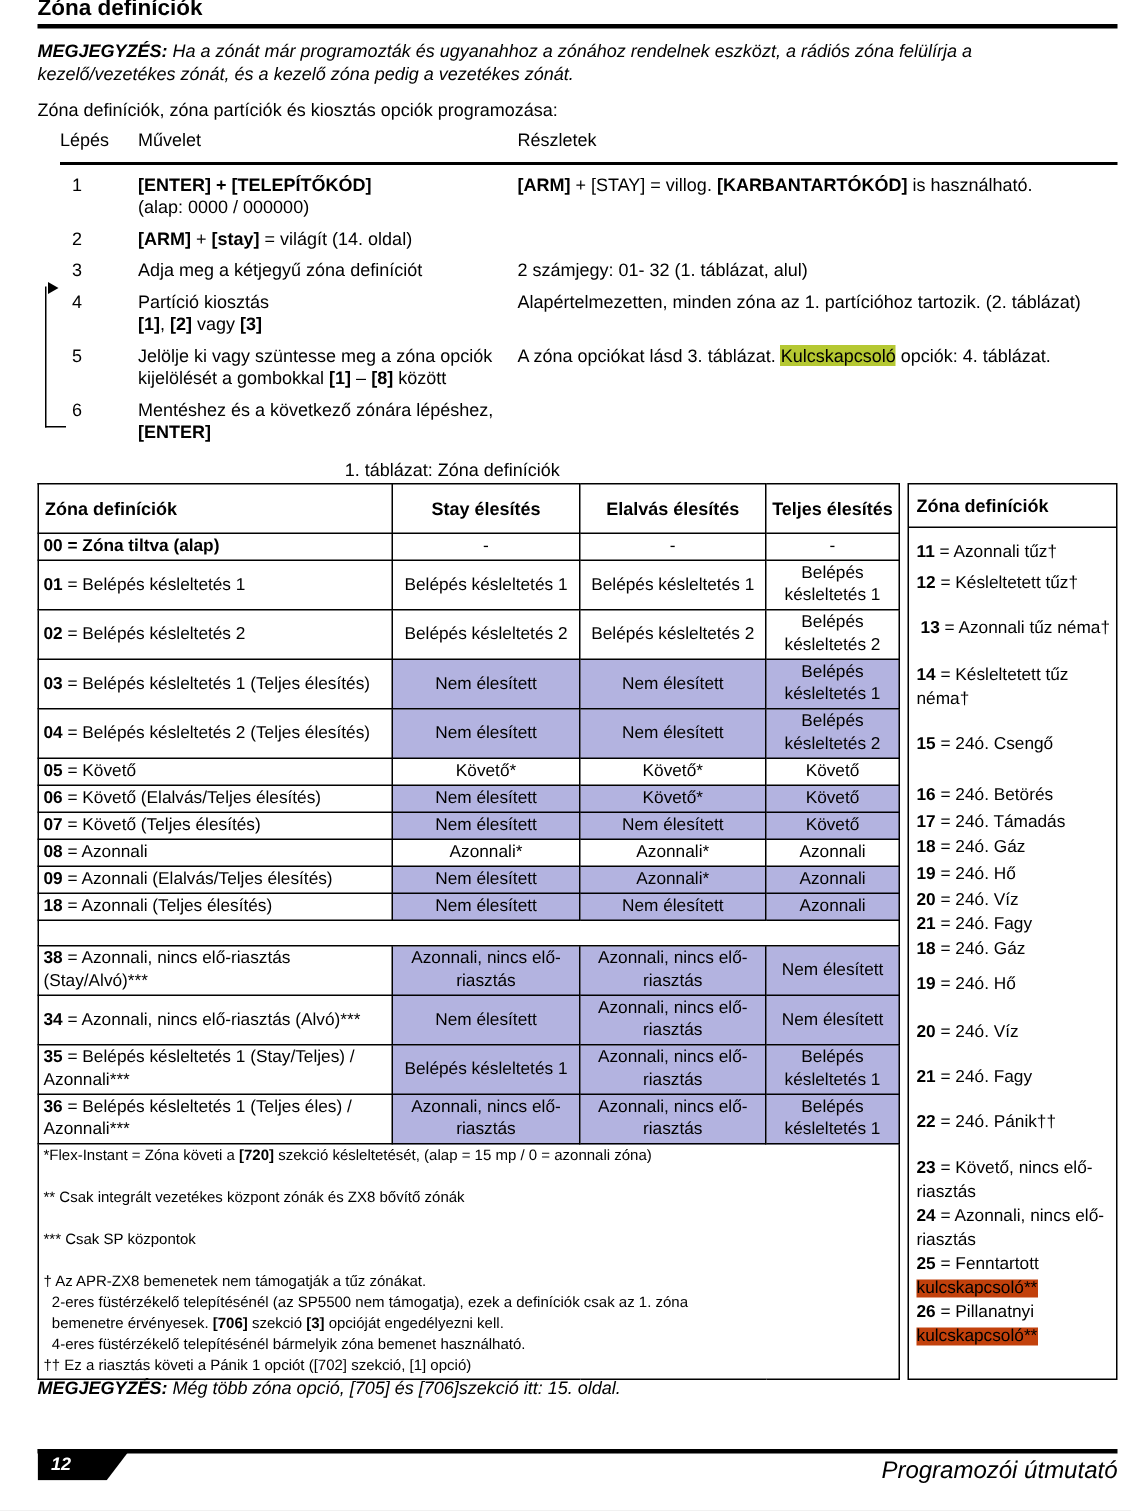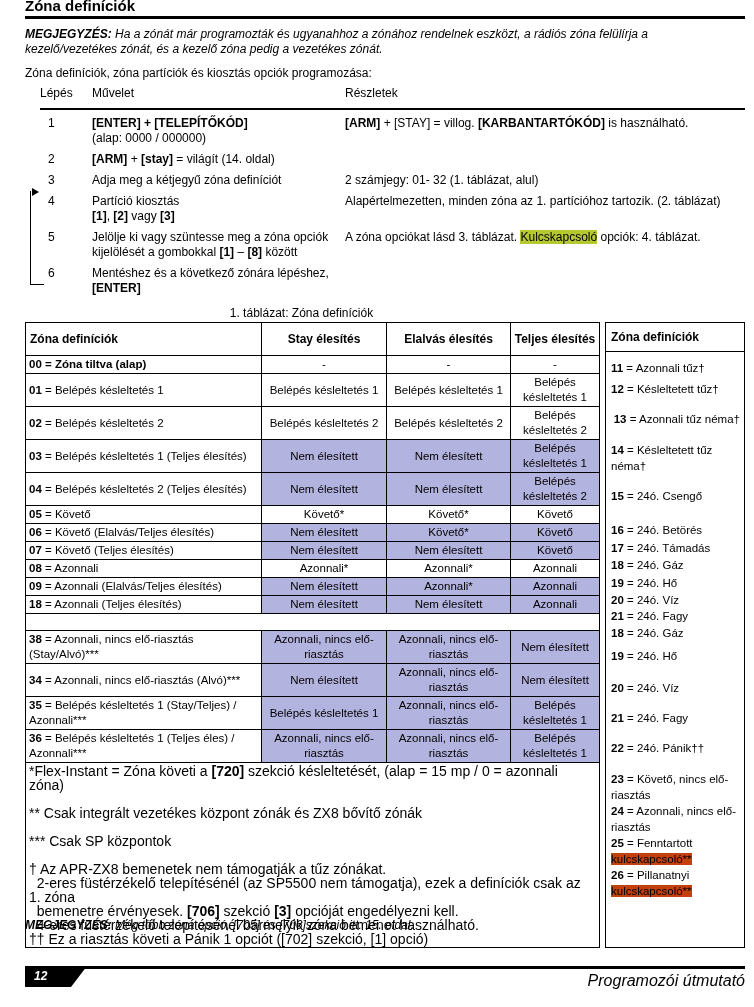--- a/index.html
+++ b/index.html
@@ -41,21 +41,21 @@
   .tables{display:flex;align-items:stretch;}
   table.t1{border-collapse:collapse;table-layout:fixed;width:553px;}
   table.t1 th,table.t1 td{border:1px solid #000;font-size:11.5px;line-height:15px;
       padding:1px 3px;vertical-align:middle;}
   table.t1 th{font-size:12px;line-height:14px;height:30px;text-align:center;}
   table.t1 th.def-h{text-align:left;padding-left:4px;}
   table.t1 td.c{text-align:center;}
   table.t1 td.pc{background:#b3b3e0;text-align:center;}
   table.t1 tr.empty td{height:14px;}
   td.fnotes{padding:3px 4px;vertical-align:top;}
-  .fl{font-size:14px;line-height:14px;min-height:14px;white-space:pre-wrap;}
+  .fl{font-size:10px;line-height:14px;min-height:14px;white-space:pre-wrap;}
 
   .panel{width:168px;margin-left:5px;border:1px solid #000;display:flex;flex-direction:column;}
   .panel-h{font-size:12px;font-weight:bold;padding:7px 5px;border-bottom:1px solid #000;}
   .panel-b{padding:8px 4px 4px 5px;font-size:11.5px;}
   .entry{line-height:16px;}
 
   .note-bottom{position:absolute;left:25px;top:918px;margin:0;}
 
   
   .footer{position:absolute;left:0;top:966px;width:754px;height:30px;}

